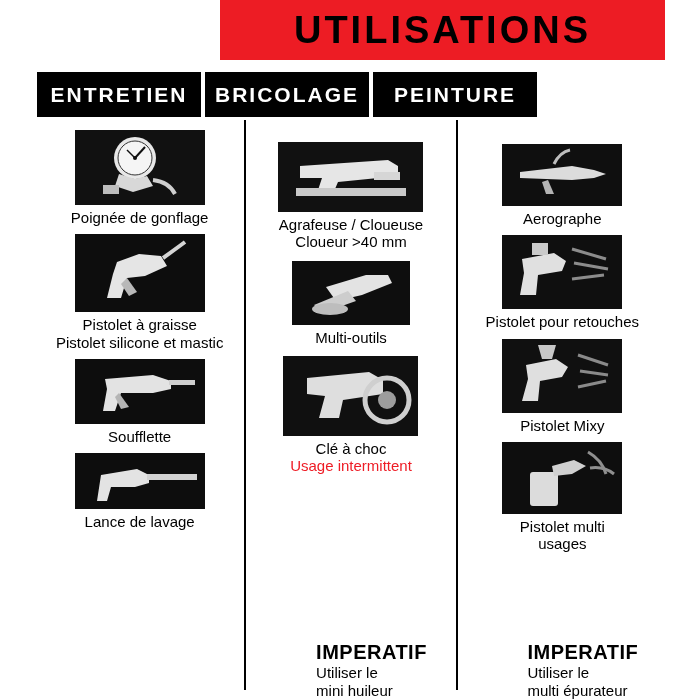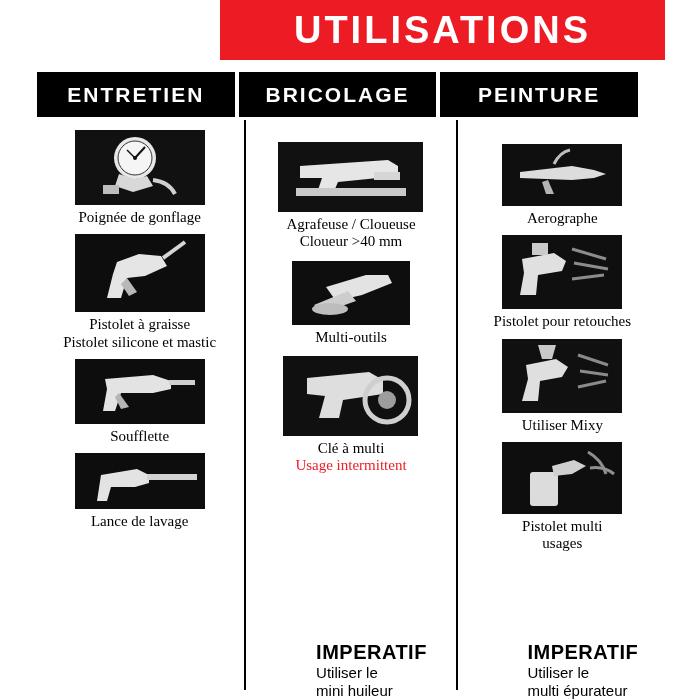--- a/index.html
+++ b/index.html
@@ -20,33 +20,33 @@
   .title-bar {
     position: absolute;
     left: 220px; top: 0;
     width: 445px; height: 60px;
     background: #ed1c24;
     display: flex;
     align-items: center;
     justify-content: center;
   }
   .title-bar .title-text {
-    color: #ffffff;
+    color: #000000;
     font-size: 38px;
     font-weight: bold;
     letter-spacing: 3px;
     font-family: "Liberation Sans", sans-serif;
     line-height: 1;
   }
 
   
   .header-band {
     position: absolute;
     left: 37px; top: 72px;
-    width: 601px; height: 45px;
+    width: 500px; height: 45px;
     display: flex;
   }
   .header-cell {
     flex: 1 1 0;
     background: #000000;
     color: #ffffff;
     display: flex;
     align-items: center;
     justify-content: center;
     font-size: 21px;
@@ -84,21 +84,21 @@
     width: 100%;
     display: flex;
     flex-direction: column;
     align-items: center;
   }
   .entry .caption {
     font-size: 15px;
     color: #000000;
     text-align: right;
     line-height: 1.15;
-    font-family: Liberation Serif, serif;
+    font-family: Liberation Sans, sans-serif;
   }
   .entry .caption.red {
     color: #ee1c25;
   }
 
   
   .thumb {
     background: #0a0a0a;
     position: relative;
     overflow: hidden;
@@ -230,21 +230,21 @@
 
       <div class="entry" style="margin-top:10px;">
         <div class="thumb">
           <svg width="135" height="80" viewBox="0 0 135 80">
             <rect width="135" height="80" fill="#101010"></rect>
             <path d="M24 22 L86 16 L100 24 L100 38 L60 44 L56 62 L36 62 L42 40 L24 38 Z" fill="#dedede"></path>
             <circle cx="104" cy="44" r="22" fill="none" stroke="#cfcfcf" stroke-width="5"></circle>
             <circle cx="104" cy="44" r="9" fill="#9d9d9d"></circle>
           </svg>
         </div>
-        <div class="caption">Clé à multi</div>
+        <div class="caption">Clé à choc</div>
         <div class="caption red">Usage intermittent</div>
       </div>
 
       <div class="spacer"></div>
 
       <div class="imperatif">
         <div class="imp-title">IMPERATIF</div>
         <div class="imp-line">Utiliser le</div>
         <div class="imp-line">mini huileur</div>
       </div>
@@ -281,21 +281,21 @@
 
       <div class="entry" style="margin-top:8px;">
         <div class="thumb">
           <svg width="120" height="74" viewBox="0 0 120 74">
             <rect width="120" height="74" fill="#101010"></rect>
             <path d="M24 26 L54 20 L66 28 L60 38 L38 42 L36 62 L20 62 L26 40 Z" fill="#dfdfdf"></path>
             <path d="M36 6 l18 0 l-4 14 l-10 0 Z" fill="#c8c8c8"></path>
             <path d="M76 16 l30 10 M78 32 l28 4 M76 48 l28 -6" stroke="#8a8a8a" stroke-width="3"></path>
           </svg>
         </div>
-        <div class="caption">Utiliser Mixy</div>
+        <div class="caption">Pistolet Mixy</div>
       </div>
 
       <div class="entry" style="margin-top:8px;">
         <div class="thumb">
           <svg width="120" height="72" viewBox="0 0 120 72">
             <rect width="120" height="72" fill="#0e0e0e"></rect>
             <rect x="28" y="30" width="28" height="34" rx="3" fill="#dcdcdc"></rect>
             <path d="M50 24 L72 18 L84 24 L70 32 L52 34 Z" fill="#d0d0d0"></path>
             <path d="M86 10 q14 8 18 22" stroke="#8f8f8f" stroke-width="3" fill="none"></path>
             <path d="M88 26 q14 -2 24 6" stroke="#8f8f8f" stroke-width="3" fill="none"></path>

